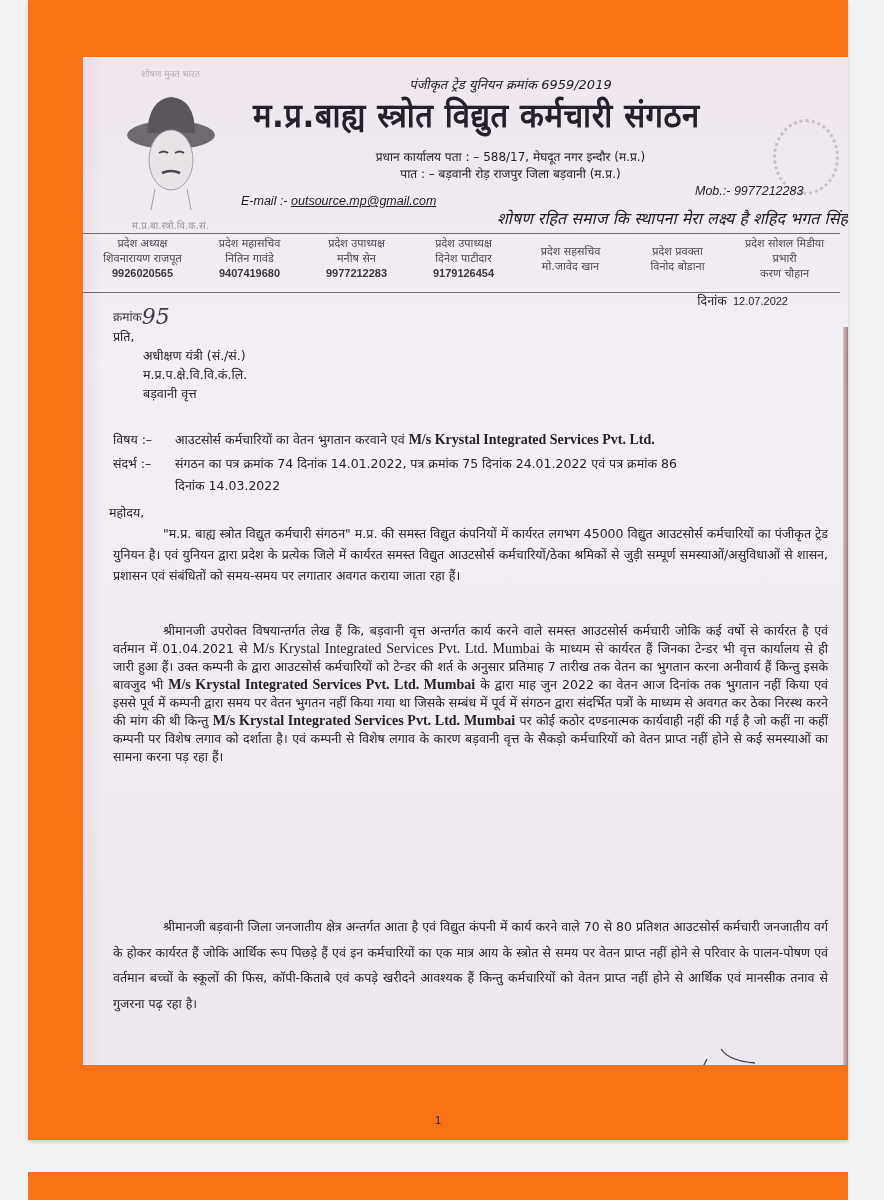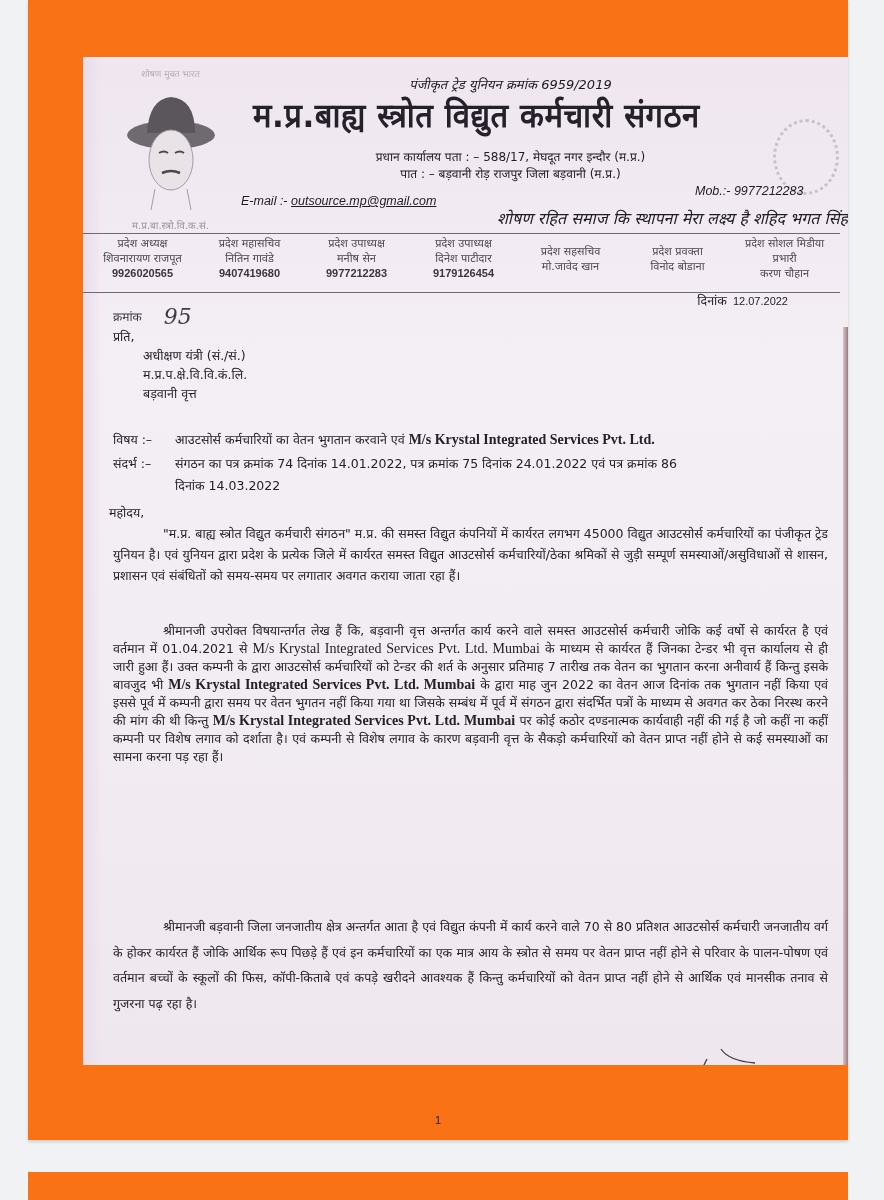--- a/index.html
+++ b/index.html
@@ -104,21 +104,21 @@
     .officer .phone {
       font-family: "Liberation Sans", sans-serif; font-weight: bold; color: #3a3640; font-size: 11px;
     }
 
     
     .ref-no {
       position: absolute; left: 30px; top: 244px; font-size: 12px; color: #3c3842;
     }
     .ref-no .hand {
       font-family: "DejaVu Serif", serif; font-style: italic; font-size: 22px; color: #3e3a4a;
-      margin-left: 22px; position: relative; top: 3px;
+      margin-left: 0; position: relative; top: 3px;
     }
     .date-line {
       position: absolute; right: 60px; top: 235px; font-size: 12.5px; color: #24212a;
     }
     .date-line .v { font-family: "Liberation Sans", sans-serif; font-size: 11px; margin-left: 6px; }
 
     .to-block { position: absolute; left: 30px; top: 270px; font-size: 12.5px; color: #24212a; line-height: 19px; }
     .to-block .addr { padding-left: 30px; }
 
     .para {

